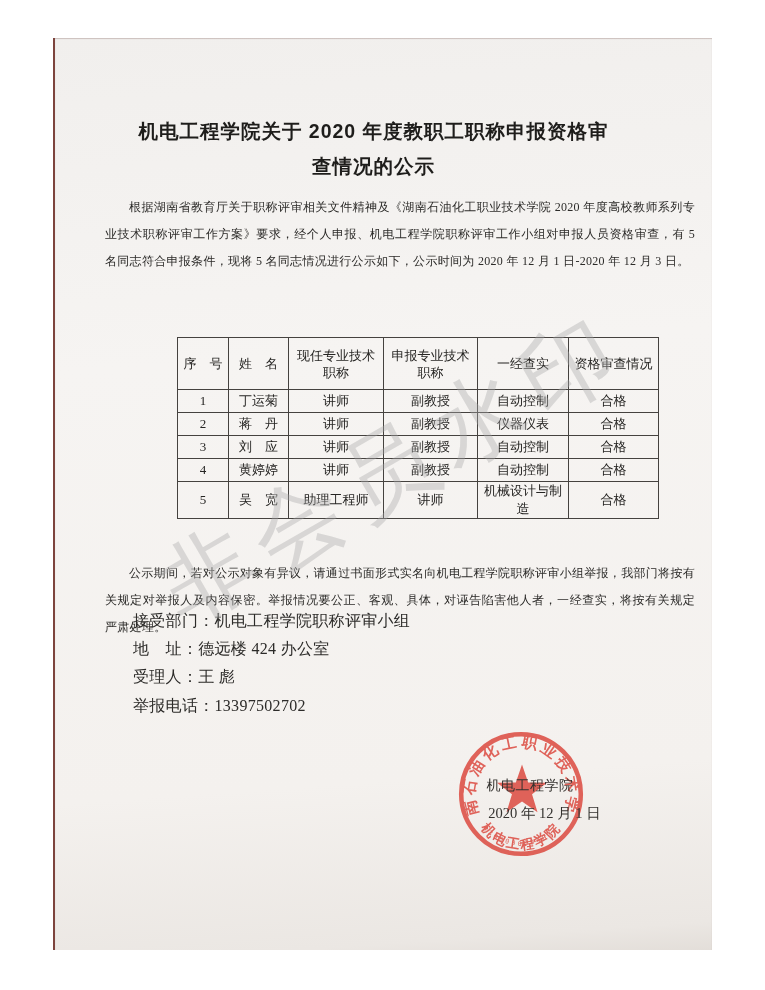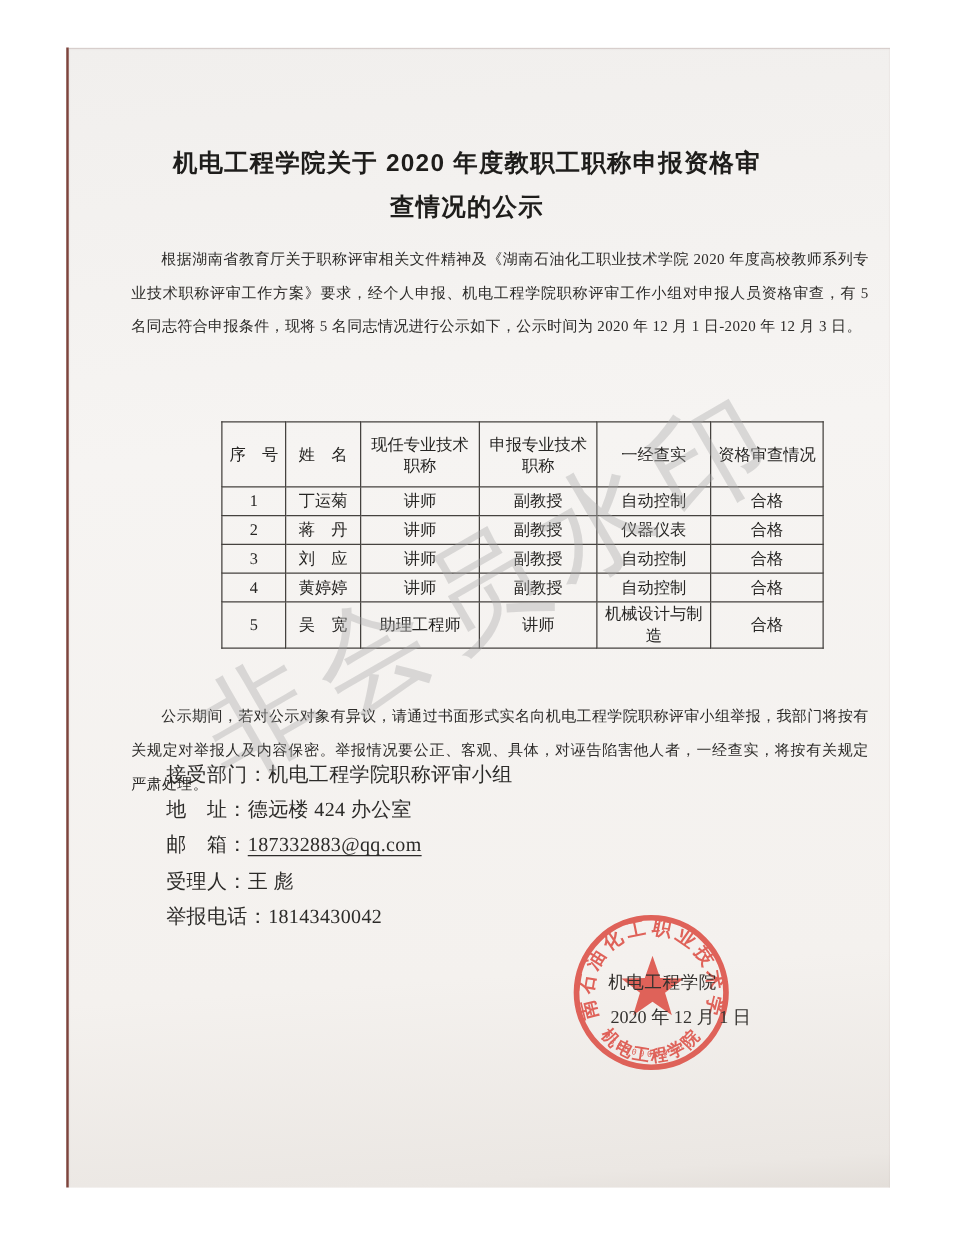--- a/index.html
+++ b/index.html
@@ -128,23 +128,22 @@
             <td>合格</td>
           </tr>
         </tbody>
     </table>
 
     <p class="para p2">公示期间，若对公示对象有异议，请通过书面形式实名向机电工程学院职称评审小组举报，我部门将按有关规定对举报人及内容保密。举报情况要公正、客观、具体，对诬告陷害他人者，一经查实，将按有关规定严肃处理。</p>
 
     <div class="contact" id="contact-block">
         <div class="contact-line bold"><span>接受部门：</span><span>机电工程学院职称评审小组</span></div>
         <div class="contact-line"><span>地　址：</span><span>德远楼 424 办公室</span></div>
-        <div class="contact-line"><span>邮　箱：</span><span class="underline">187332883@qq.com</span></div>
         <div class="contact-line"><span>受理人：</span><span>王 彪</span></div>
-        <div class="contact-line"><span>举报电话：</span><span>18143430042</span></div>
+        <div class="contact-line"><span>举报电话：</span><span>13397502702</span></div>
       </div>
 
     <svg class="seal-svg" viewBox="0 0 150 150">
       <defs>
         <path id="ring-arc" d="M 36.5,100 A 46,46 0 1 1 113.5,100" fill="none"></path>
         <path id="bottom-arc" d="M 30,98 A 48,48 0 0 0 120,98" fill="none"></path>
         <path id="serial-arc" d="M 25,85 A 51,51 0 0 0 125,85" fill="none"></path>
       </defs>
       <circle cx="75" cy="75" r="59" fill="none" stroke="#dc4a40" stroke-width="4.5"></circle>
       <polygon fill="#dc4a40" points="76,46 82.1,63.6 100.7,64 85.9,75.2 91.3,93 76,82.4 60.7,93 66.1,75.2 51.3,64 69.9,63.6"></polygon>

